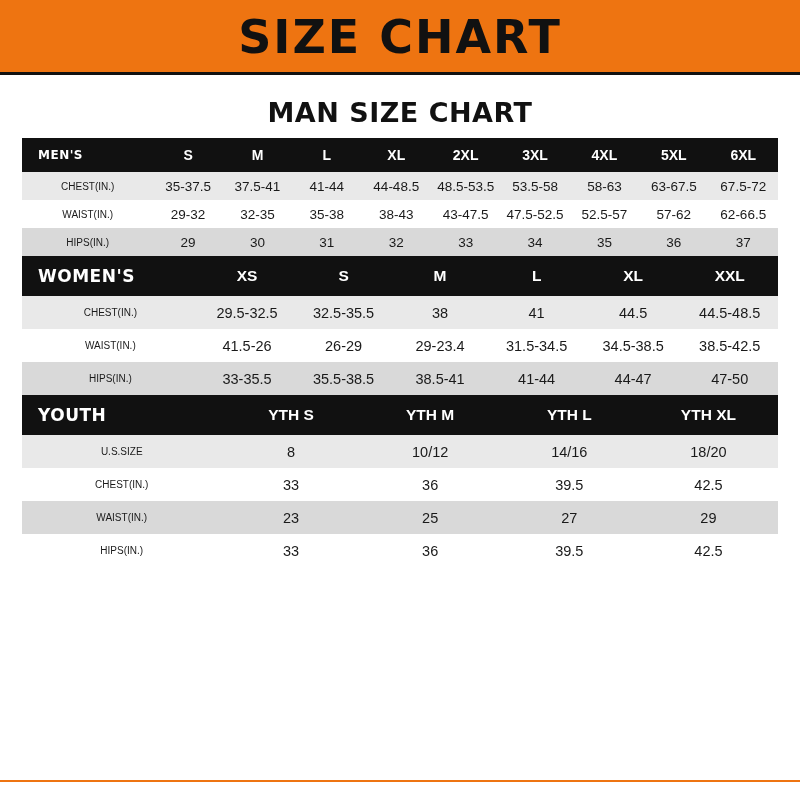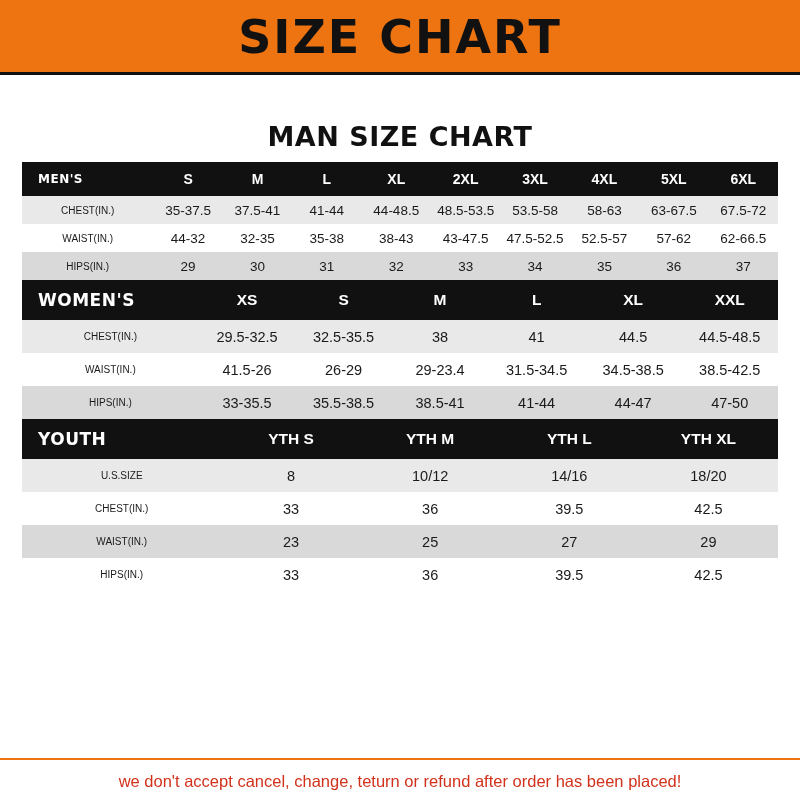--- a/index.html
+++ b/index.html
@@ -14,21 +14,20 @@
     overflow: hidden;
   }
   .page {
     width: 800px;
     height: 800px;
     position: relative;
     box-sizing: border-box;
     background: #ffffff;
     display: flex;
     flex-direction: column;
-    gap: 24px;
   }
   
   .banner {
     height: 72px;
     background: #ee7411;
     display: flex;
     align-items: center;
     justify-content: center;
     position: relative;
     border-bottom: 3px solid #111111;
@@ -156,21 +155,21 @@
             <td>41-44</td>
             <td>44-48.5</td>
             <td>48.5-53.5</td>
             <td>53.5-58</td>
             <td>58-63</td>
             <td>63-67.5</td>
             <td>67.5-72</td>
           </tr>
           <tr class="band-b">
             <td class="row-head">WAIST(IN.)</td>
-            <td>44-32</td>
+            <td>29-32</td>
             <td>32-35</td>
             <td>35-38</td>
             <td>38-43</td>
             <td>43-47.5</td>
             <td>47.5-52.5</td>
             <td>52.5-57</td>
             <td>57-62</td>
             <td>62-66.5</td>
           </tr>
           <tr class="band-c">
@@ -274,16 +273,15 @@
             <td>39.5</td>
             <td>42.5</td>
           </tr>
         </tbody>
       </table>
     </div>
 
   </div>
 
   <div class="footer">
-    <p>we don't accept cancel, change, teturn or refund after order has been placed!</p>
   </div>
 
 </div>
 
 </body></html>

